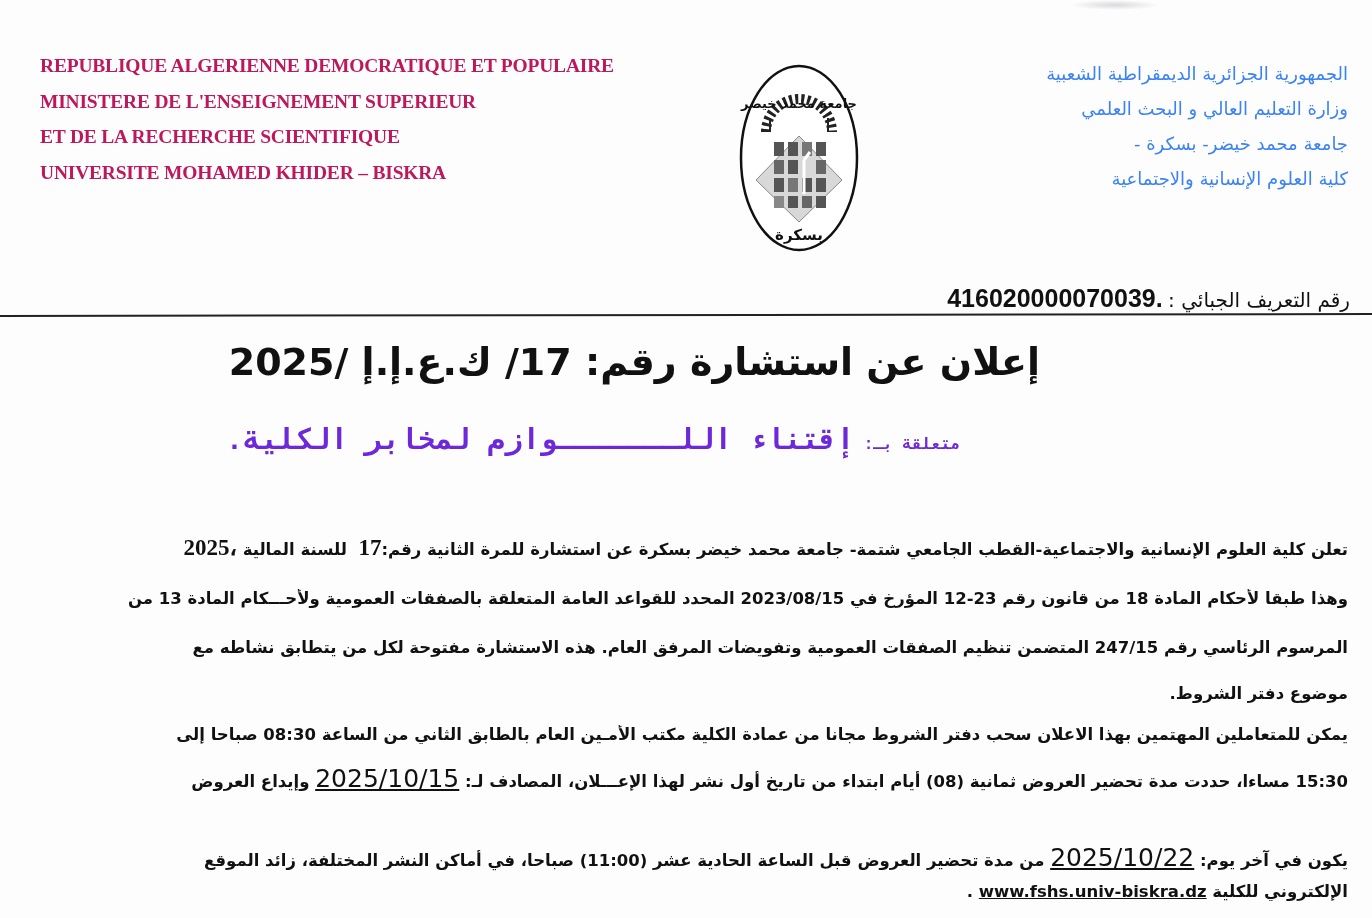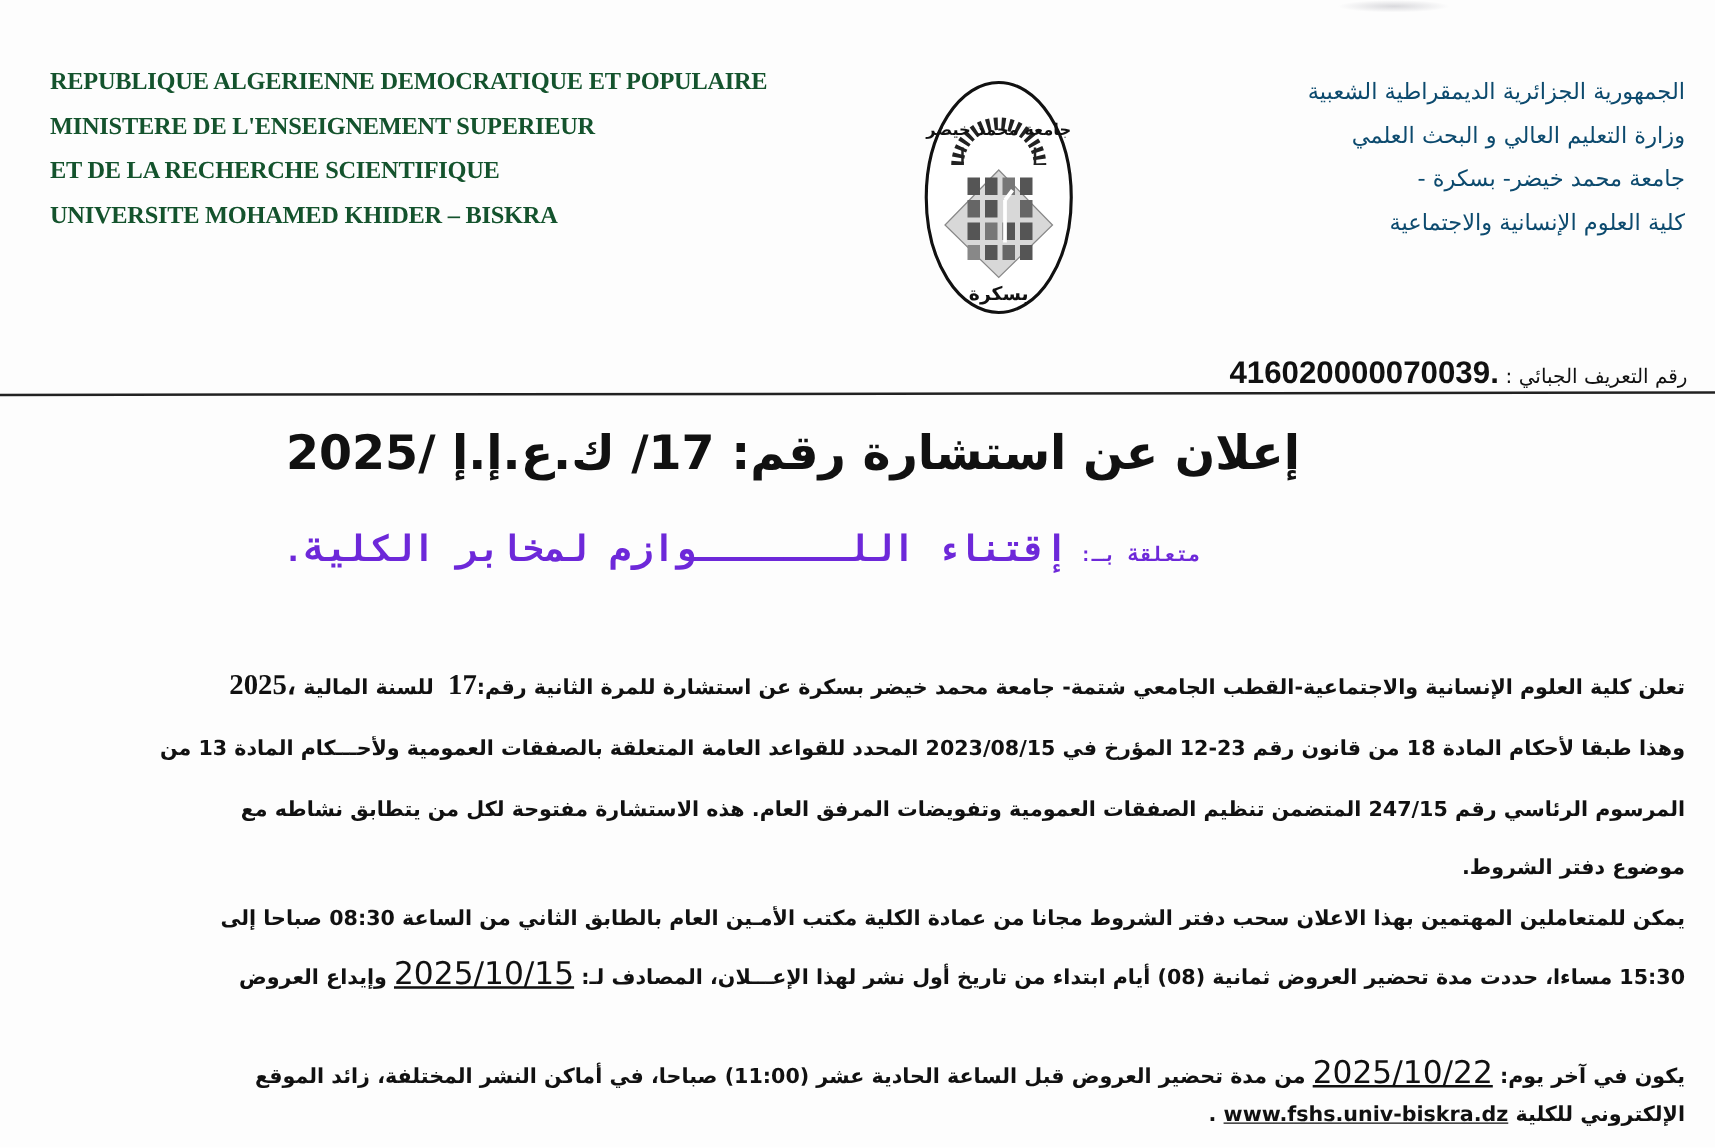--- a/index.html
+++ b/index.html
@@ -31,36 +31,36 @@
     
     .header-fr {
       position: absolute;
       left: 40px;
       top: 48px;
       width: 640px;
       font-family: "Liberation Serif", serif;
       font-weight: bold;
       font-size: 19.5px;
       line-height: 35.5px;
-      color: #14532d;
+      color: #be185d;
       letter-spacing: -0.2px;
     }
     .header-fr div { white-space: nowrap; }
     
     .header-ar {
       position: absolute;
       right: 24px;
       top: 56px;
       width: 420px;
       direction: rtl;
       text-align: right;
       font-family: "DejaVu Sans", sans-serif;
       font-size: 18px;
       line-height: 35px;
-      color: #0c4a6e;
+      color: #3b82f6;
     }
     .header-ar div { white-space: nowrap; }
     
     .logo {
       position: absolute;
       left: 738px;
       top: 62px;
       width: 122px;
       height: 192px;
     }
@@ -69,21 +69,21 @@
       position: absolute;
       right: 22px;
       top: 284px;
       direction: rtl;
       white-space: nowrap;
       font-size: 17px;
       color: #111;
     }
     .fiscal .fiscal-label {
       font-family: "DejaVu Sans", sans-serif;
-      font-size: 16px;
+      font-size: 20px;
     }
     .fiscal .fiscal-num {
       font-family: Liberation Sans, sans-serif;
       font-weight: bold;
       font-size: 25px;
       direction: ltr;
       unicode-bidi: embed;
     }
     .rule {
       position: absolute;

